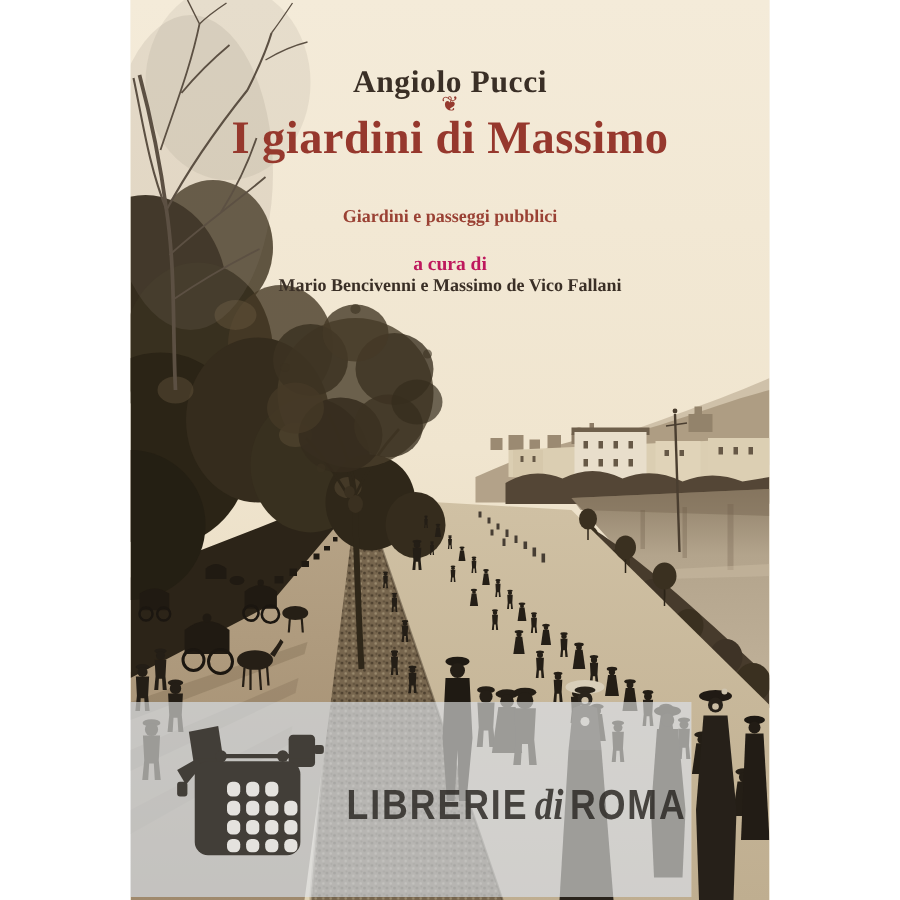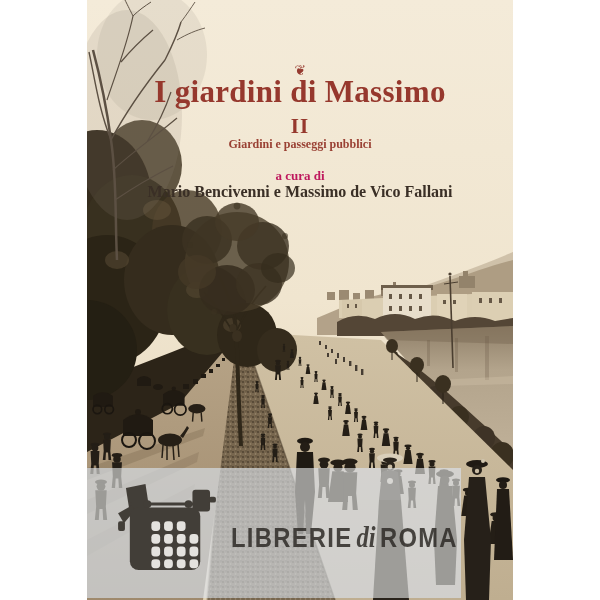--- a/index.html
+++ b/index.html
@@ -7,21 +7,21 @@
   .page{position:relative;width:600px;height:600px;background:#ffffff;overflow:hidden;}
   .cover{position:absolute;left:87px;top:0;width:426px;height:600px;background:#f2e8d4;overflow:hidden;}
   svg.photo{position:absolute;left:0;top:0;width:426px;height:600px;display:block;}
   .tb{position:absolute;left:0;right:0;text-align:center;white-space:nowrap;}
   .author{top:42px;font-size:21px;font-weight:bold;color:#3a2f26;letter-spacing:.4px;}
   .ornament{top:62px;font-size:14px;color:#963a2f;font-family:"DejaVu Sans",sans-serif;}
   .title{top:74px;font-size:31px;font-weight:bold;color:#96382d;letter-spacing:.3px;}
   .volume{top:114px;font-size:21px;font-weight:bold;color:#96382d;letter-spacing:1px;}
   .subtitle{top:137px;font-size:12px;font-weight:bold;color:#9a4134;}
   .acura{top:168px;font-size:13px;font-weight:bold;color:#be185d;}
-  .editors{top:183px;font-size:16px;font-weight:bold;color:#3a2f26;}
+  .editors{top:183px;font-size:12px;font-weight:bold;color:#3a2f26;}
   .band{position:absolute;left:0;top:468px;width:374px;height:130px;
         background:rgba(227,225,221,0.64);backdrop-filter:grayscale(.95);text-align:center;}
   .tw{position:absolute;left:30px;top:16px;width:100px;height:90px;}
   .bandtext{position:absolute;left:144px;top:53px;font-family:"Liberation Sans",sans-serif;
             font-weight:bold;font-size:28px;letter-spacing:1.5px;color:rgba(45,42,38,0.85);
             transform:scaleX(.85);transform-origin:left center;white-space:nowrap;}
   .bandtext .di{font-family:"Liberation Serif",serif;font-style:italic;font-weight:bold;
                 letter-spacing:0;font-size:29px;margin:0 5px;}
 </style>
 </head>
@@ -350,23 +350,23 @@
         <path d="M382,477 L398,477 L404,540 L402,600 L379,600 L377,540 Z" fill="#262019"></path>
       </g>
       <g>
         <ellipse cx="416" cy="480" rx="7" ry="2.8" fill="#1d1812"></ellipse>
         <circle cx="416" cy="485" r="4" fill="#221c15"></circle>
         <path d="M410,489 L422,489 L426,560 L407,560 Z" fill="#221c15"></path>
       </g>
     </g>
   </svg>
 
+  <div class="tb author">Angiolo Pucci</div>
   <div class="tb ornament">❦</div>
   <div class="tb title">I giardini di Massimo</div>
-  <div class="tb volume">II</div>
   <div class="tb subtitle">Giardini e passeggi pubblici</div>
   <div class="tb acura">a cura di</div>
   <div class="tb editors">Mario Bencivenni e Massimo de Vico Fallani</div>
 
   <div class="band">
     <svg class="tw" viewBox="0 0 100 92">
       <g fill="#35302a" opacity=".9">
         <polygon points="8,4 28,0 32,26 12,30"></polygon>
         <rect x="76" y="6" width="18" height="22" rx="3"></rect>
         <rect x="93" y="13" width="7" height="6" rx="2"></rect>

